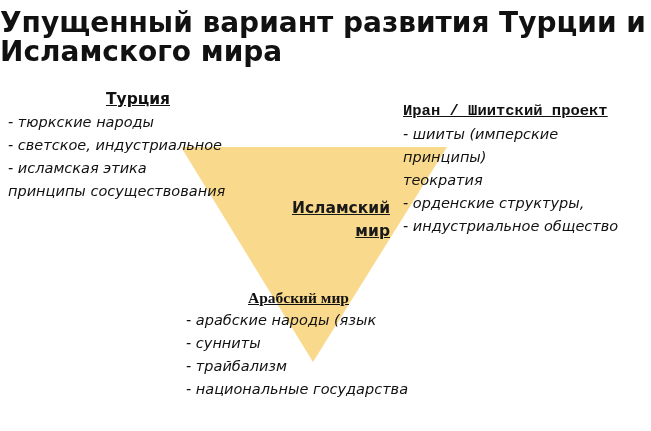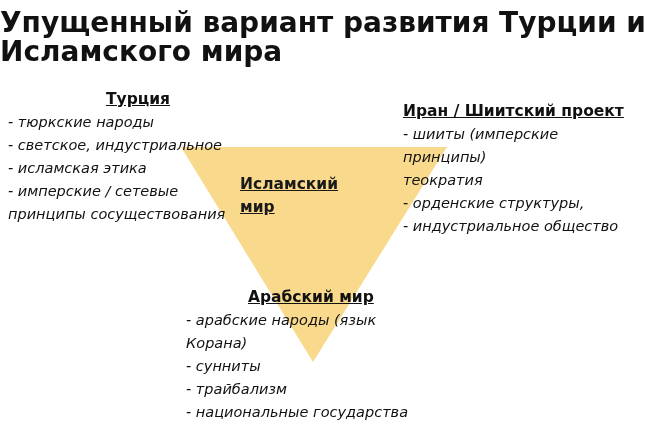--- a/index.html
+++ b/index.html
@@ -6,61 +6,59 @@
   body { width: 651px; height: 431px; position: relative; overflow: hidden; font-family: "DejaVu Sans", sans-serif; color: #111; }
   .title { position: absolute; left: 0; top: 8px; width: 651px; text-align: left; font-family: "DejaVu Sans", sans-serif; font-weight: bold; font-size: 28px; line-height: 29px; color: #111; }
   .title div { white-space: nowrap; }
   svg.tri { position: absolute; left: 0; top: 0; }
   .block { position: absolute; font-family: "DejaVu Sans", sans-serif; font-size: 14.5px; line-height: 23px; color: #111; }
   .heading { font-weight: bold; text-decoration: underline; font-style: normal; font-size: 15.5px; }
   .item { font-style: italic; white-space: nowrap; }
   .turkey { left: 8px; top: 88px; }
   .turkey .heading { display: block; text-align: center; width: 260px; }
   .iran { left: 403px; top: 100px; }
-  .iran .heading { display: block; }
-  .islam { left: 240px; top: 173px; width: 150px; text-align: left; }
+  .iran .heading { display: block; font-family: Liberation Mono, monospace; }
+  .islam { left: 240px; top: 197px; width: 150px; text-align: right; }
   .islam .heading { display: block; color: #1a1a1a; }
   .arab { left: 186px; top: 286px; }
-  .arab .heading { display: block; padding-left: 62px; }
+  .arab .heading { display: block; padding-left: 62px; font-family: Liberation Serif, serif; }
 </style>
 </head>
 <body>
 
 <svg class="tri" width="651" height="431">
   <polygon id="tri-poly" points="181,147 447,147 313,362" fill="#F9D98C"></polygon>
 </svg>
 
 <div class="title">
   <div>Упущенный вариант развития Турции и</div>
   <div>Исламского мира</div>
 </div>
 
 <div class="block turkey">
   <span class="heading">Турция</span>
   <div class="item"> - тюркские народы</div>
   <div class="item"> - светское, индустриальное</div>
   <div class="item">- исламская этика</div>
-  <div class="item">- имперские / сетевые</div>
   <div class="item">принципы сосуществования</div>
 </div>
 
 <div class="block iran">
   <span class="heading">Иран / Шиитский проект</span>
   <div class="item"> - шииты (имперские</div>
   <div class="item">принципы)</div>
   <div class="item">теократия</div>
   <div class="item"> - орденские структуры,</div>
   <div class="item">- индустриальное общество</div>
 </div>
 
 <div class="block islam">
   <span class="heading">Исламский</span>
   <span class="heading">мир</span>
 </div>
 
 <div class="block arab">
   <span class="heading">Арабский мир</span>
   <div class="item"> - арабские народы (язык</div>
-  <div class="item">Корана)</div>
   <div class="item"> - сунниты</div>
   <div class="item"> - трайбализм</div>
   <div class="item">- национальные государства</div>
 </div>
 
 </body></html>

